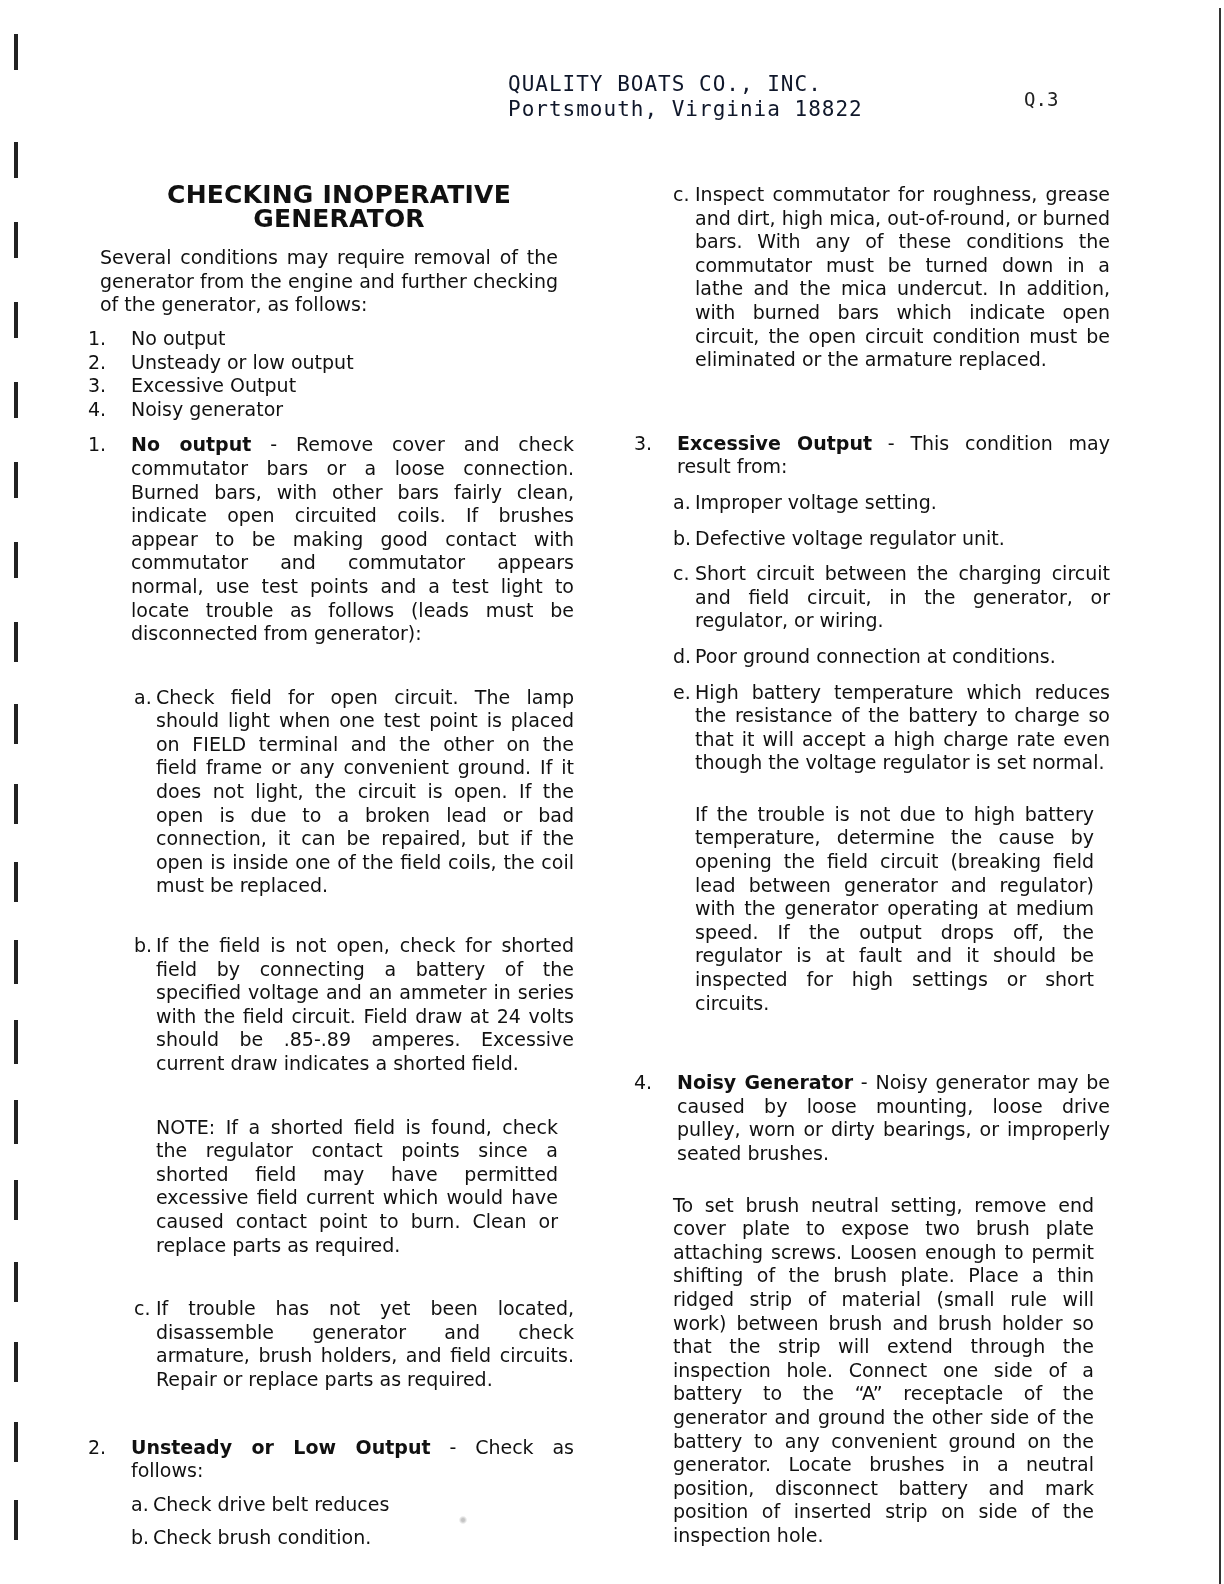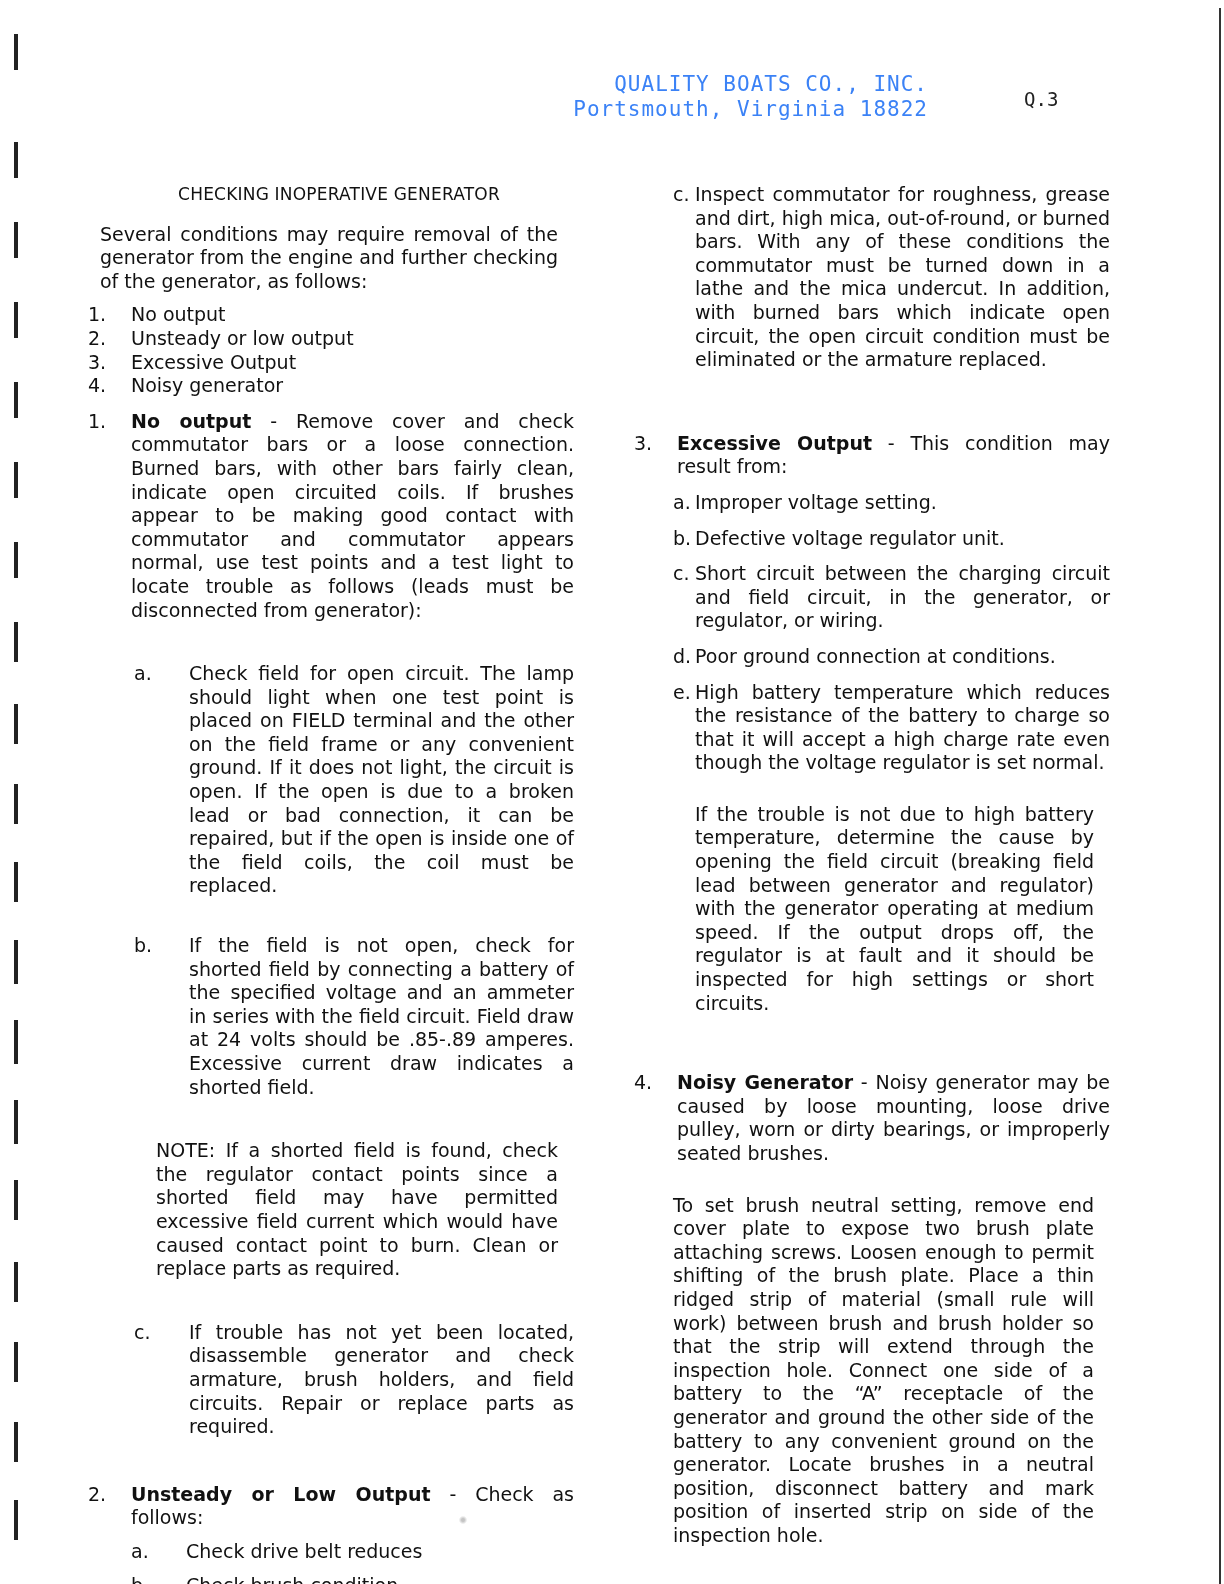--- a/index.html
+++ b/index.html
@@ -6,48 +6,48 @@
     body {
       width: 1224px; height: 1584px; position: relative; overflow: hidden;
       font-family: "DejaVu Sans", sans-serif; color: #111111;
     }
     .binder-marks { position: absolute; left: 14px; top: 0; width: 10px; height: 1584px; }
     .binder-mark { position: absolute; left: 0; width: 4px; background: #222; }
     .right-edge { position: absolute; left: 1219px; top: 8px; width: 2px; height: 1576px; background: #333; }
 
     .letterhead {
       position: absolute; left: 508px; top: 72px; width: 420px;
-      font-family: "DejaVu Sans Mono", monospace; color: #3b82f6;
-      font-size: 21px; line-height: 25px; text-align: right; letter-spacing: 1px;
+      font-family: "DejaVu Sans Mono", monospace; color: #0f172a;
+      font-size: 21px; line-height: 25px; text-align: left; letter-spacing: 1px;
     }
     .letterhead div { white-space: nowrap; }
     .page-code {
       position: absolute; left: 1024px; top: 88px;
       font-family: "DejaVu Sans Mono", monospace; font-size: 19px; color: #222;
     }
 
     .col { position: absolute; font-size: 19px; line-height: 23.6px; }
     .col-left { left: 84px; top: 183px; width: 490px; }
     .col-right { left: 630px; top: 183px; width: 480px; }
 
     .section-title {
-      font-weight: normal; font-size: 17px; text-align: center;
+      font-weight: bold; font-size: 25px; text-align: center;
       margin: 0 0 14px 0; letter-spacing: 0.2px; padding-left: 20px;
     }
     p { margin: 16px; text-align: justify; }
     .intro { margin-bottom: 10px; }
     .toc { list-style: none; margin: 0 0 12px 0; padding: 0; }
     .toc li { display: flex; }
     .toc .num { width: 47px; padding-left: 4px; box-sizing: border-box; }
     .item { display: flex; }
     .item .num { width: 47px; flex: none; padding-left: 4px; box-sizing: border-box; }
     .item .body { flex: 1; text-align: justify; }
     .sub { display: flex; margin-left: 50px; }
     .sub .letter { width: 22px; flex: none; }
-    .sub .body { flex: 1; text-align: justify; margin-left: 33px; }
+    .sub .body { flex: 1; text-align: justify; }
     .indent-para { margin-left: 72px; text-align: justify; }
     .indent-para-r { margin-left: 43px; text-align: justify; }
     b { font-weight: bold; }
     .rsub { display: flex; margin-left: 43px; }
     .rsub .letter { width: 22px; flex: none; }
     .rsub .body { flex: 1; text-align: justify; }
     .speck { position: absolute; width: 10px; height: 10px; left: 458px; top: 1515px; opacity: 0.35;
       background: radial-gradient(circle, #555 20%, transparent 60%); }
   </style>
 </head>

